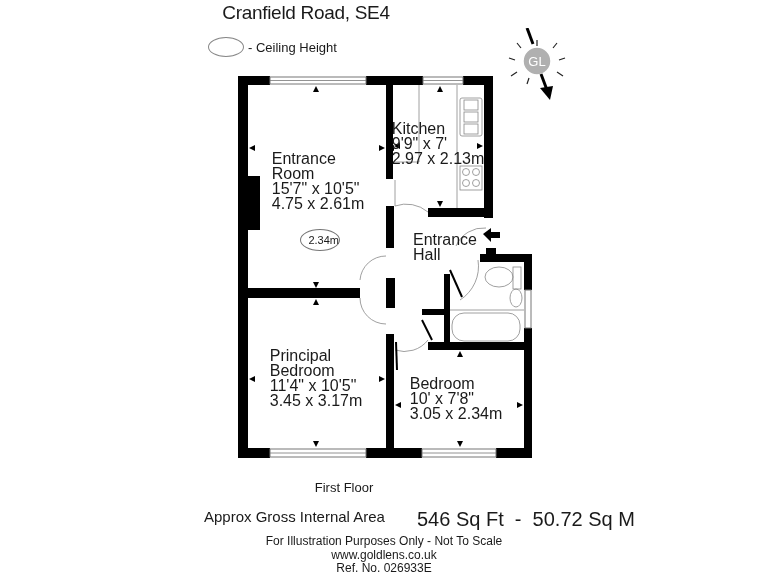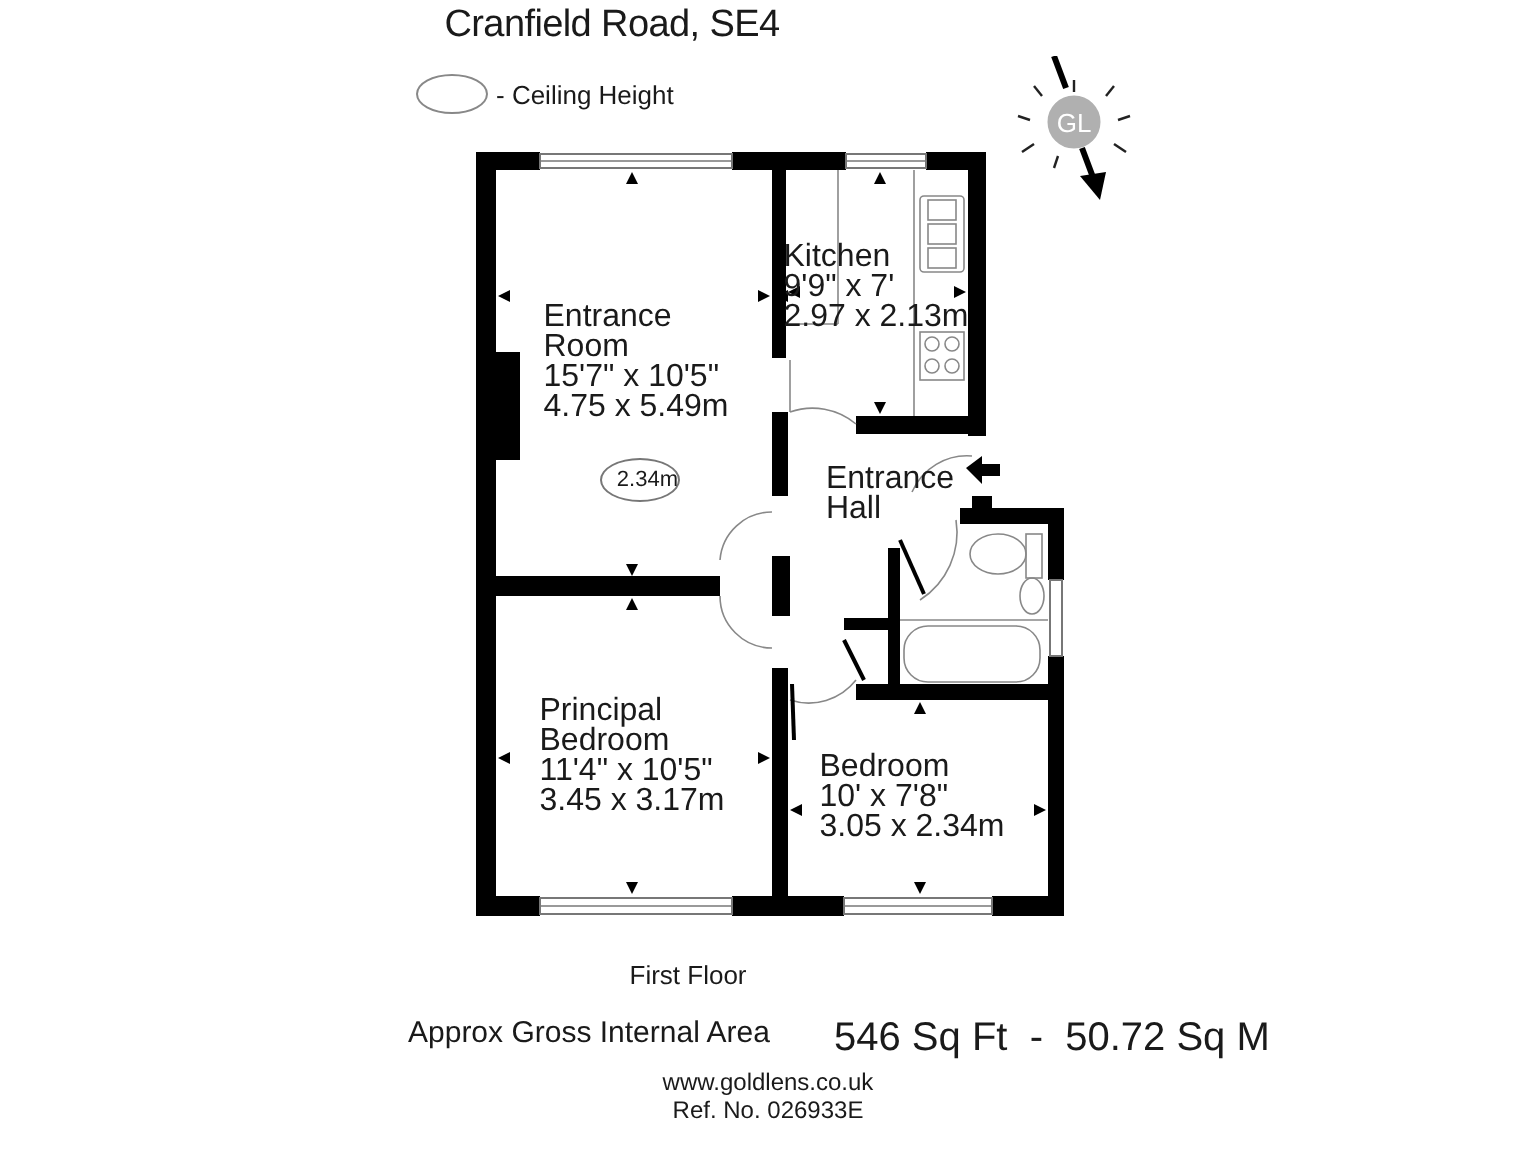--- a/index.html
+++ b/index.html
@@ -156,21 +156,21 @@
     <polygon points="523,405 517,402 517,408"></polygon>
     <polygon points="388,390 394,387 394,393"></polygon>
     <polygon points="388,148 394,145 394,151"></polygon>
   </g>
 </svg>
 
 <div class="lbl" style="left:318px; top:151px;">
   <div>Entrance</div>
   <div>Room</div>
   <div>15'7" x 10'5"</div>
-  <div>4.75 x 5.49m</div>
+  <div>4.75 x 2.61m</div>
 </div>
 <div class="ceil">2.34m</div>
 
 <div class="lbl" style="left:438px; top:121px;">
   <div>Kitchen</div>
   <div>9'9" x 7'</div>
   <div>2.97 x 2.13m</div>
 </div>
 
 <div class="lbl" style="left:425px; top:232px;margin-left:20px;">
@@ -189,15 +189,16 @@
   <div>Bedroom</div>
   <div>10' x 7'8"</div>
   <div>3.05 x 2.34m</div>
 </div>
 
 <div class="abs floor">First Floor</div>
 <div class="abs area-label">Approx Gross Internal Area</div>
 <div class="abs area-val" style="white-space:pre;">546 Sq Ft  -  50.72 Sq M</div>
 
 <div class="abs foot">
+  <div>For Illustration Purposes Only - Not To Scale</div>
   <div>www.goldlens.co.uk</div>
   <div>Ref. No. 026933E</div>
 </div>
 
 </body></html>

